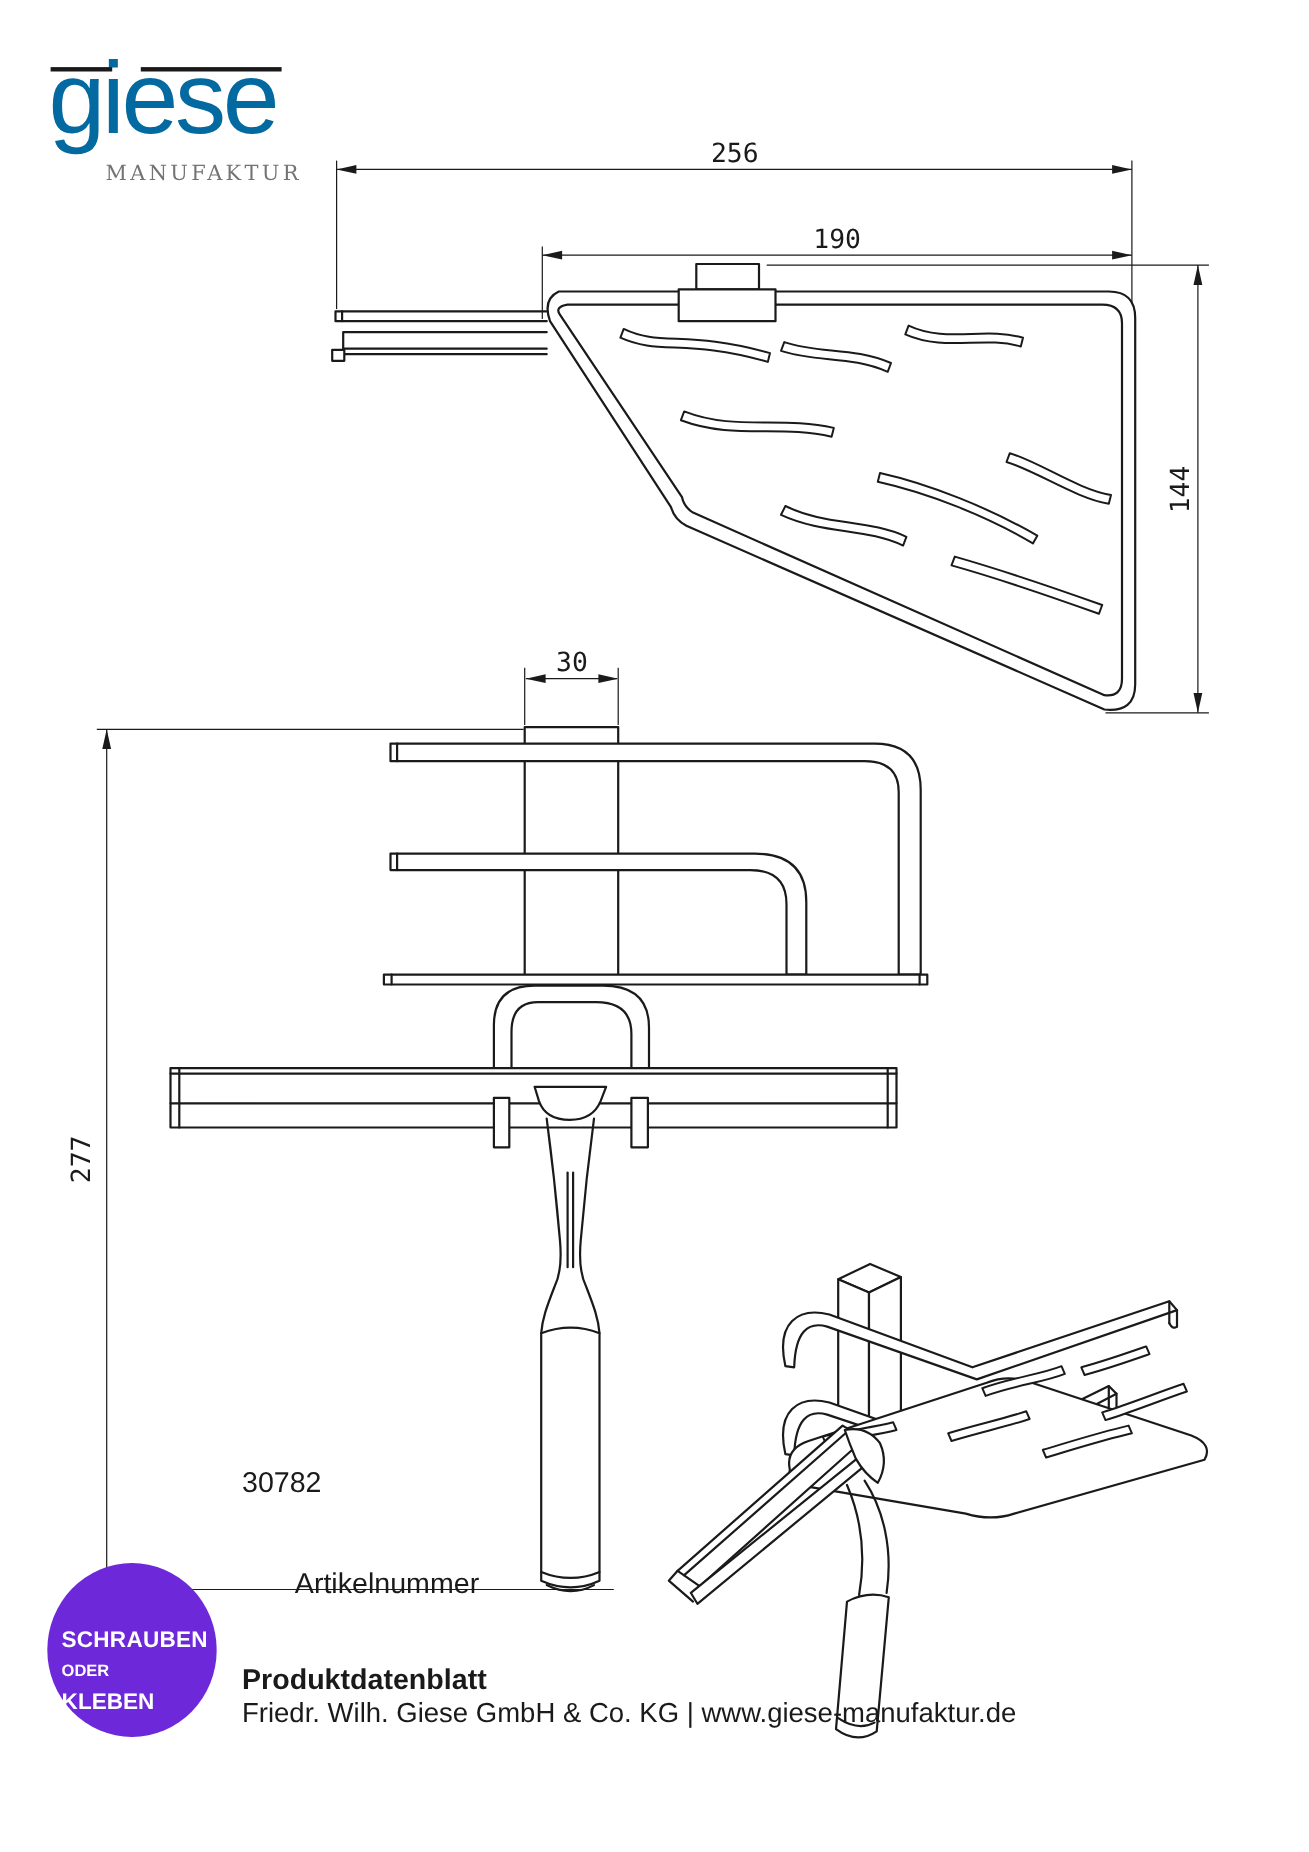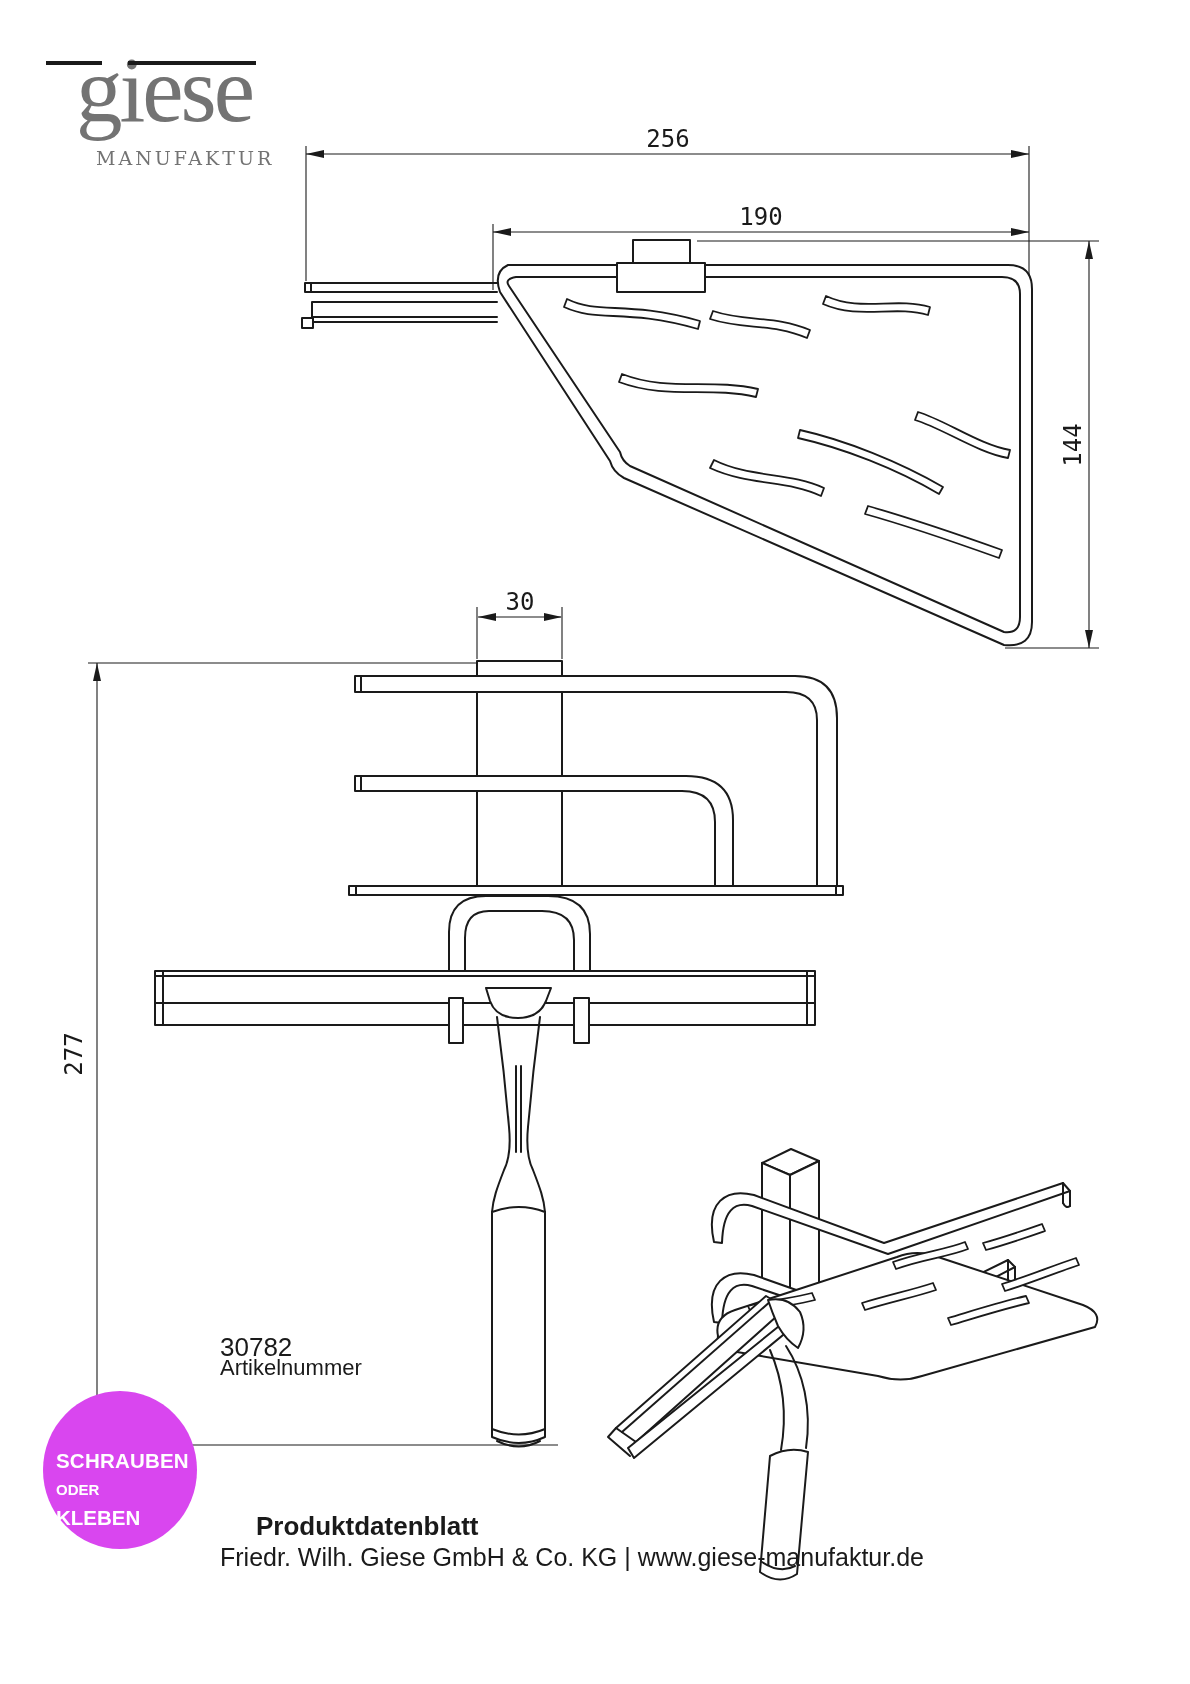--- a/index.html
+++ b/index.html
@@ -3,43 +3,43 @@
 <meta charset="utf-8">
 <style>
   html,body{margin:0;padding:0;background:#fff;}
   body{width:1190px;height:1684px;position:relative;font-family:"Liberation Sans",sans-serif;color:#1a1a1a;overflow:hidden;}
 
   
   .logo{position:absolute;left:44px;top:34px;width:240px;height:140px;}
   .logo-bar{position:absolute;height:3.5px;background:#1a1a1a;top:27px;}
   .logo-bar.b1{left:2px;width:56px;}
   .logo-bar.b2{left:84px;width:128px;}
-  .logo-text{font-family:Liberation Serif, serif;font-size:93px;line-height:1;letter-spacing:-3px;margin:0;margin-top:9px;color:#737373;text-align:center;}
+  .logo-text{font-family:Liberation Sans, sans-serif;font-size:93px;line-height:1;letter-spacing:-3px;margin:0;margin-top:9px;color:#0369a1;}
   .logo-sub{position:absolute;left:52px;top:113px;font-family:"DejaVu Serif",serif;font-size:19px;letter-spacing:3px;color:#737373;white-space:nowrap;}
 
   
   svg.drawing{position:absolute;left:0;top:0;}
   .l2{stroke:#1a1a1a;stroke-width:2;fill:none;stroke-linejoin:round;stroke-linecap:round;}
   .l2f{stroke:#1a1a1a;stroke-width:2;fill:#ffffff;stroke-linejoin:round;stroke-linecap:round;}
   .slot{stroke:#1a1a1a;stroke-width:1.8;fill:#ffffff;stroke-linejoin:round;}
   .thin{stroke:#1a1a1a;stroke-width:1.1;fill:none;}
   .arr{fill:#1a1a1a;stroke:none;}
   .dim{font-family:"DejaVu Sans Mono",monospace;font-size:24px;fill:#1a1a1a;}
 
   
-  .badge{position:absolute;left:43px;top:1391px;width:154px;height:158px;border-radius:50%;background:#d946ef;color:#fff;}
+  .badge{position:absolute;left:43px;top:1421px;width:154px;height:158px;border-radius:50%;background:#6d28d9;color:#fff;}
   .badge .t1{position:absolute;left:13px;top:58px;font-size:20.5px;font-weight:bold;letter-spacing:.2px;}
   .badge .t2{position:absolute;left:13px;top:90px;font-size:15px;font-weight:bold;text-align:right;}
   .badge .t3{position:absolute;left:13px;top:115px;font-size:20.5px;font-weight:bold;}
 
   
   .txt{position:absolute;left:220px;white-space:nowrap;}
   .art-no{top:1332px;font-size:26px;}
-  .art-label{top:1355px;font-size:22px;}
-  .doc-title{top:1511px;font-size:26px;font-weight:bold;margin-left:36px;}
+  .art-label{top:1424px;font-size:26px;margin-left:48px;}
+  .doc-title{top:1511px;font-size:26px;font-weight:bold;}
   .company{top:1543px;font-size:25px;}
 </style>
 </head>
 <body>
 
 <div class="logo">
   <div class="logo-bar b1"></div>
   <div class="logo-bar b2"></div>
   <div class="logo-text">giese</div>
   <div class="logo-sub">MANUFAKTUR</div>

